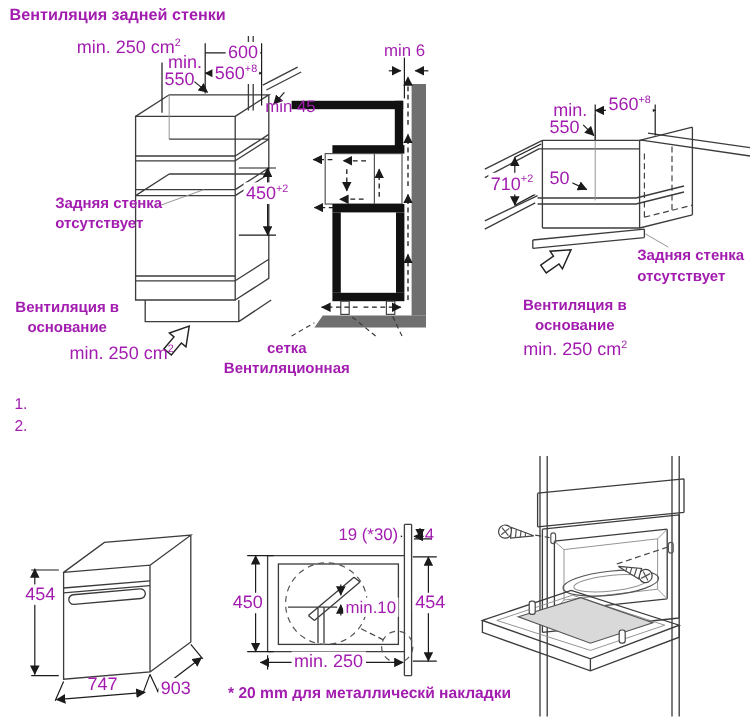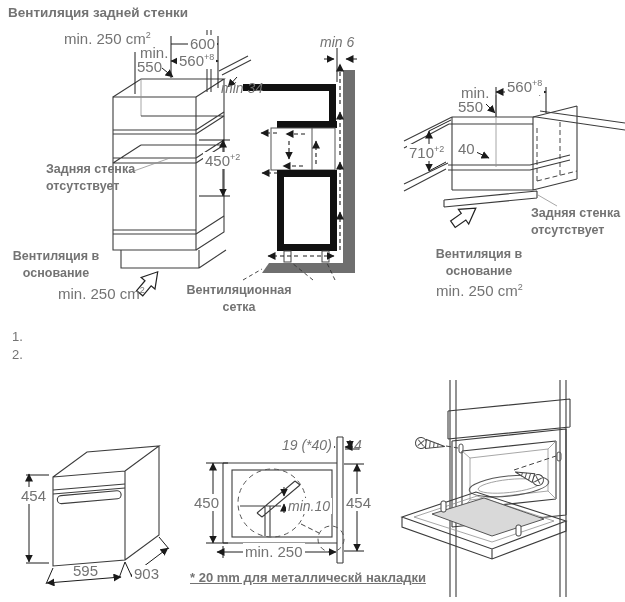--- a/index.html
+++ b/index.html
@@ -1,28 +1,28 @@
 <!DOCTYPE html>
 <html><head>
 <meta charset="utf-8">
 <style>
   html,body{margin:0;padding:0;background:#fff;}
   .page{position:relative;width:625px;height:602px;background:#ffffff;overflow:hidden;
         font-family:"Liberation Sans",sans-serif;color:#1b1b1b;}
   svg.art{position:absolute;left:0;top:0;}
-  .lbl{position:absolute;color:#737373;white-space:nowrap;}
+  .lbl{position:absolute;color:#a21caf;white-space:nowrap;}
   .title{font-weight:bold;font-size:13.5px;}
   .diml{font-size:15px;}
-  .dims{font-size:14px;font-style:italic;}
+  .dims{font-size:14px;}
   .wbg{background:#ffffff;padding:0 2px;}
   .bold{font-weight:bold;font-size:12.5px;line-height:17px;}
   .ctr{text-align:center;}
   .lbl sup{font-size:9px;}
   .steps{font-size:13px;}
-  .foot-note{font-weight:bold;font-size:13px;text-decoration:underline;}
+  .foot-note{font-weight:bold;font-size:13px;}
   
   .ln{stroke:#3c3c3c;stroke-width:1.1;fill:none;}
   .lnf{stroke:#909090;stroke-width:.8;fill:none;}
   .ln2{stroke:#555;stroke-width:1;fill:none;}
   .dim{stroke:#1c1c1c;stroke-width:1;fill:none;}
   .dsh{stroke:#444;stroke-width:1;fill:none;stroke-dasharray:5 3;}
   .dshc{stroke:#555;stroke-width:1;fill:none;stroke-dasharray:5 4;}
   .flow{stroke:#1c1c1c;stroke-width:1.1;fill:none;stroke-dasharray:4 3;}
   .lead{stroke:#333;stroke-width:.9;fill:none;stroke-dasharray:4 3;}
   .blk{fill:#111;stroke:none;}
@@ -183,61 +183,61 @@
     </g>
   </svg>
 
   <div class="lbl title" style="left:8px;top:5px">Вентиляция задней стенки</div>
 
   <div class="lbl diml" style="left:64px;top:30px"><span>min. 250 cm</span><sup>2</sup></div>
   <div class="lbl diml" style="left:140px;top:44px">min.</div>
   <div class="lbl diml" style="left:137px;top:58px">550</div>
   <div class="lbl diml wbg" style="left:188px;top:35px">600</div>
   <div class="lbl diml wbg" style="left:177px;top:52px"><span>560</span><sup>+8</sup></div>
-  <div class="lbl dims" style="left:221px;top:80px">min 34</div>
+  <div class="lbl dims" style="left:221px;top:80px">min 45</div>
   <div class="lbl diml wbg" style="left:203px;top:152px"><span>450</span><sup>+2</sup></div>
   <div class="lbl bold" style="left:46px;top:161px">
     <div>Задняя стенка</div>
     <div>отсутствует</div>
   </div>
   <div class="lbl bold ctr" style="left:4px;top:248px;width:104px">
     <div>Вентиляция в</div>
     <div>основание</div>
   </div>
   <div class="lbl diml" style="left:58px;top:285px"><span>min. 250 cm</span><sup>2</sup></div>
 
   <div class="lbl dims" style="left:320px;top:34px">min 6</div>
   <div class="lbl bold ctr" style="left:176px;top:282px;width:126px">
+    <div>сетка</div>
     <div>Вентиляционная</div>
-    <div>сетка</div>
   </div>
 
   <div class="lbl diml" style="left:461px;top:84px">min.</div>
   <div class="lbl diml" style="left:458px;top:98px">550</div>
   <div class="lbl diml wbg" style="left:505px;top:78px"><span>560</span><sup>+8</sup></div>
   <div class="lbl diml wbg" style="left:407px;top:144px"><span>710</span><sup>+2</sup></div>
-  <div class="lbl diml wbg" style="left:456px;top:140px">40</div>
+  <div class="lbl diml wbg" style="left:456px;top:140px">50</div>
   <div class="lbl bold" style="left:531px;top:205px">
     <div>Задняя стенка</div>
     <div>отсутствует</div>
   </div>
   <div class="lbl bold ctr" style="left:424px;top:246px;width:110px">
     <div>Вентиляция в</div>
     <div>основание</div>
   </div>
   <div class="lbl diml" style="left:436px;top:282px"><span>min. 250 cm</span><sup>2</sup></div>
 
   <div class="lbl steps" style="left:12px;top:329px">1.</div>
   <div class="lbl steps" style="left:12px;top:347px">2.</div>
 
   <div class="lbl diml wbg" style="left:19px;top:487px">454</div>
-  <div class="lbl diml" style="left:73px;top:562px">595</div>
+  <div class="lbl diml" style="left:73px;top:562px">747</div>
   <div class="lbl diml wbg" style="left:132px;top:565px">903</div>
 
-  <div class="lbl dims wbg" style="left:280px;top:437px">19 (*40)</div>
+  <div class="lbl dims wbg" style="left:280px;top:437px">19 (*30)</div>
   <div class="lbl dims" style="left:354px;top:437px">4</div>
   <div class="lbl diml wbg" style="left:192px;top:494px">450</div>
   <div class="lbl dims wbg" style="left:286px;top:498px">min.10</div>
   <div class="lbl diml wbg" style="left:344px;top:494px">454</div>
   <div class="lbl diml wbg" style="left:243px;top:543px">min. 250</div>
   <div class="lbl foot-note" style="left:190px;top:570px">* 20 mm для металлическй накладки</div>
 
 </div>
 
 </body></html>

